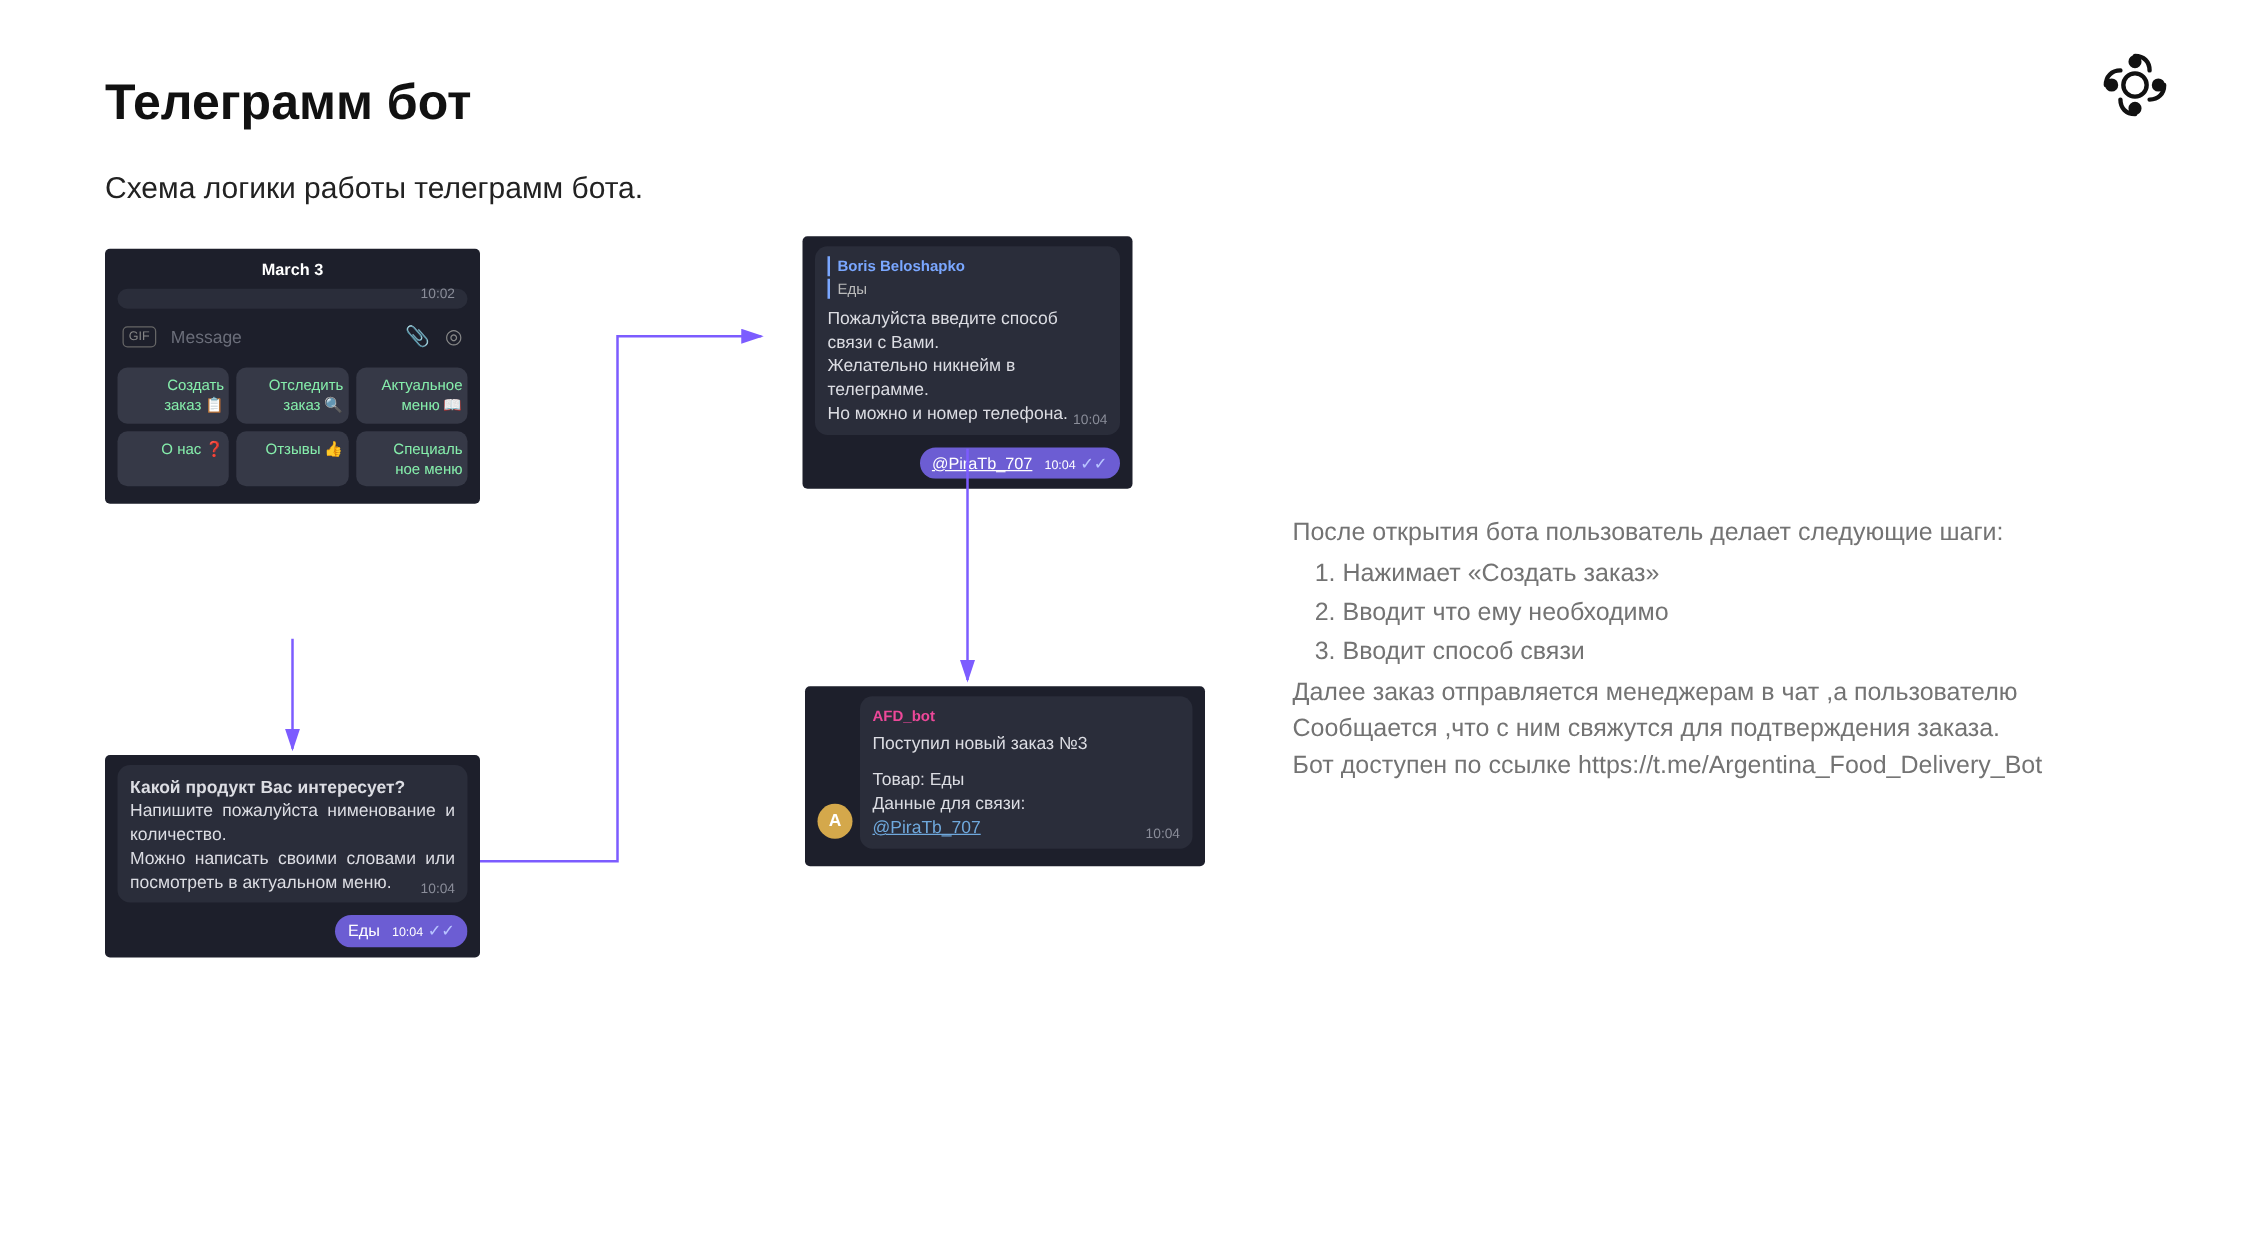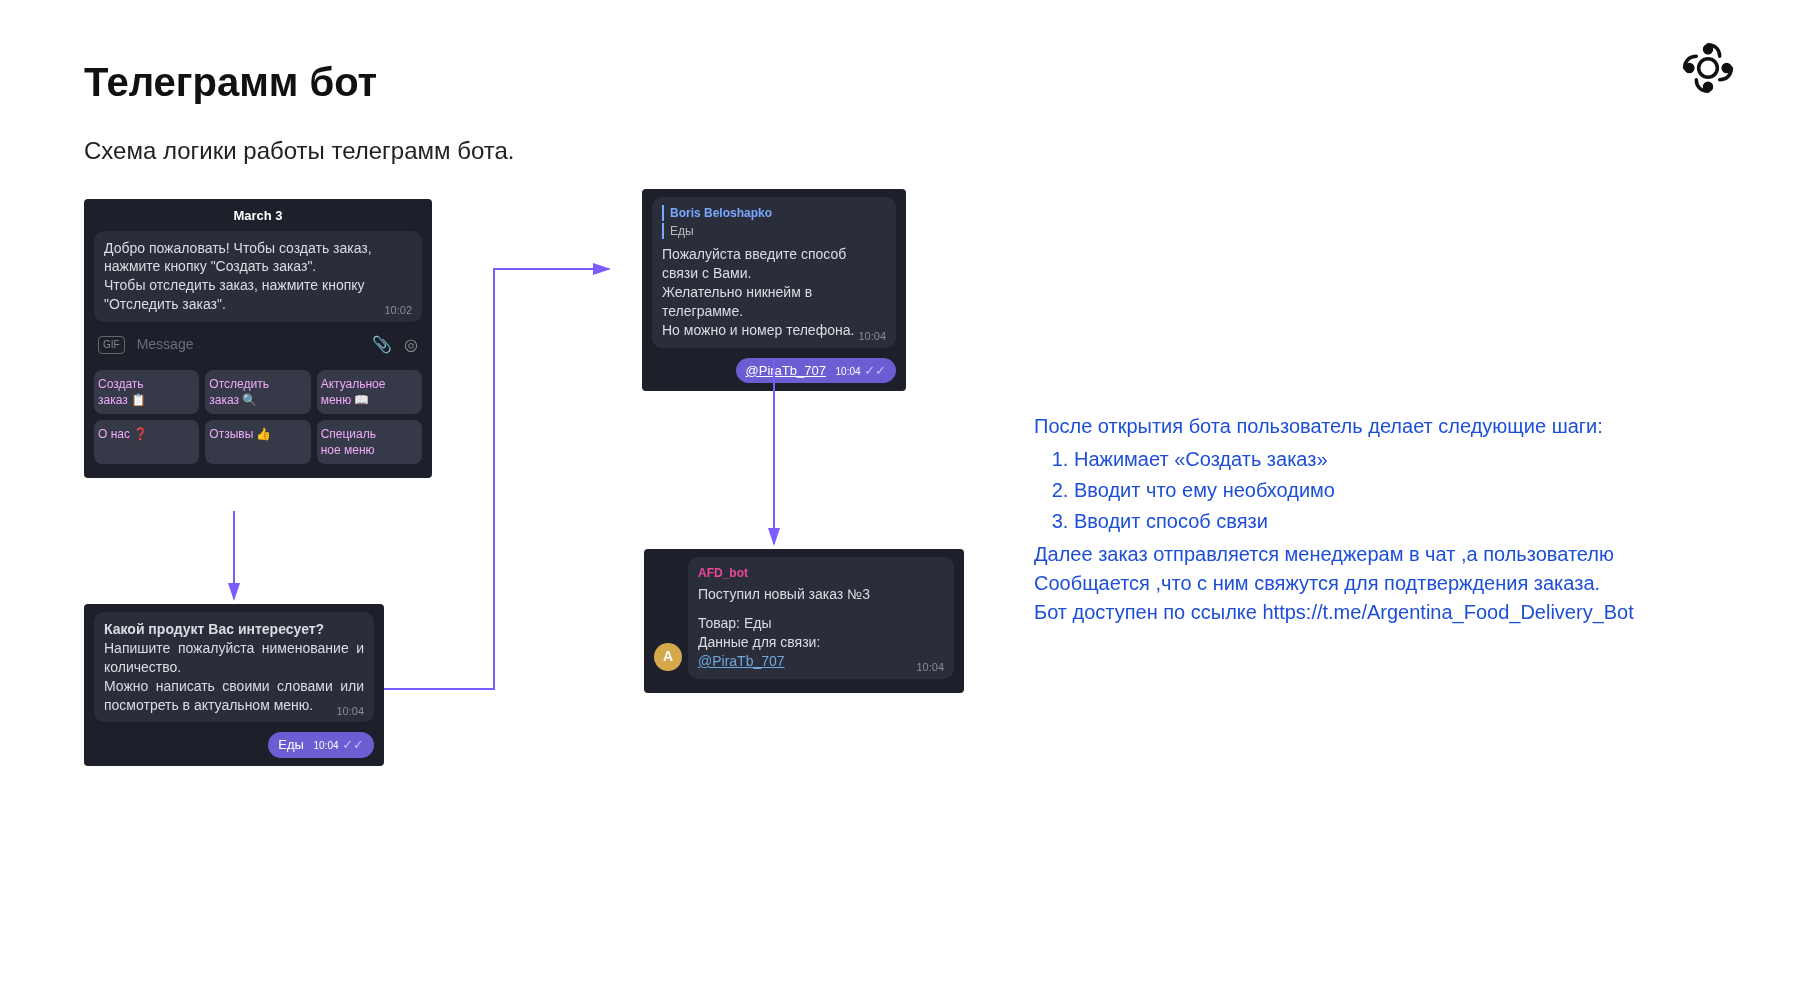--- a/index.html
+++ b/index.html
@@ -89,23 +89,23 @@
     .kb-grid {
       display: grid;
       grid-template-columns: repeat(3, 1fr);
       gap: 6px;
       margin-bottom: 6px;
     }
     .kb-btn {
       background: #363947;
       border-radius: 8px;
       padding: 6px 4px;
-      text-align: left;
+      text-align: right;
       font-size: 12px;
-      color: #f0abfc;
+      color: #86efac;
       white-space: pre-line;
     }
     .kb-btn-wide {
       grid-column: 1 / -1;
     }
     .reply-name {
       color: #7aa7ff;
       font-size: 12px;
       font-weight: 600;
       border-left: 2px solid #7aa7ff;
@@ -146,21 +146,21 @@
       font-size: 14px;
       font-weight: 600;
     }
     .link-text { color: #6fa8dc; text-decoration: underline; }
     .explain {
       position: absolute;
       left: 1010px; top: 400px;
       width: 700px;
       font-size: 20px;
       line-height: 1.45;
-      color: #1d4ed8;
+      color: #737373;
     }
     .explain ol { margin: 4px 0 4px 40px; }
     .explain li { margin-bottom: 2px; }
     svg.arrows {
       position: absolute;
       left: 0; top: 0;
       width: 100%; height: 100%;
       pointer-events: none;
     }
   </style>
@@ -179,25 +179,23 @@
           <circle cx="40" cy="24" r="3" fill="#111"></circle>
         </g>
       </svg>
   </div>
 
   <h1>Телеграмм бот</h1>
   <div class="subtitle">Схема логики работы телеграмм бота.</div>
 
   <div class="diagram-area">
 
-    <div class="tg-box" style="left:0; top:10px; width:348px;">
+    <div class="tg-box" style="left:0; top:10px; width:300px;">
       <span class="date-pill">March 3</span>
       <div class="msg-bubble">
-        <span style="white-space:pre-line;">Добро пожаловать! Чтобы создать заказ, нажмите кнопку "Создать заказ".
-Чтобы отследить заказ, нажмите кнопку "Отследить заказ".</span>
         <span class="msg-time">10:02</span>
       </div>
       <div class="input-row">
         <span class="gif-pill">GIF</span>
         <span class="input-placeholder">Message</span>
         <span class="clip-icon">📎</span>
         <span class="mic-icon">◎</span>
       </div>
       <div class="kb-grid">
         <div class="kb-btn">Создать

